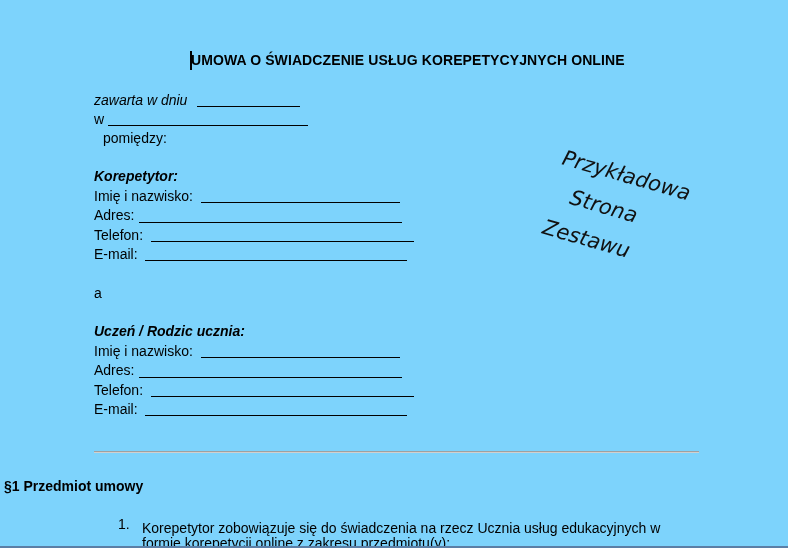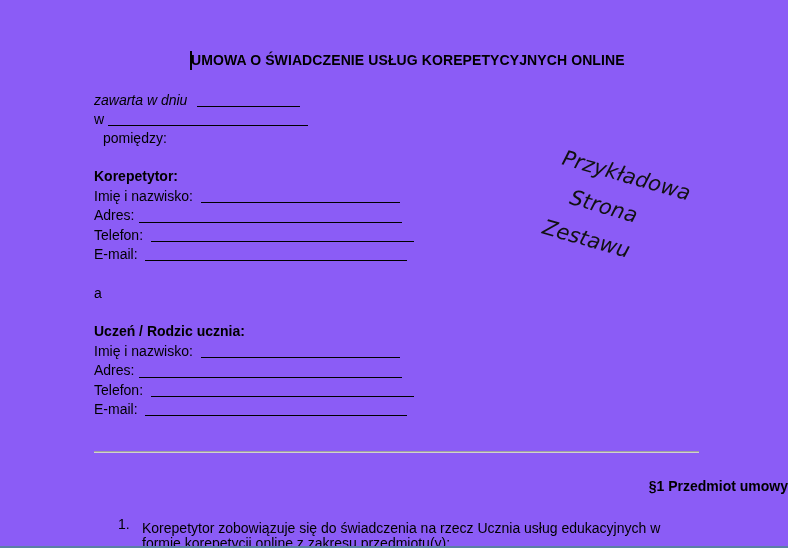--- a/index.html
+++ b/index.html
@@ -14,21 +14,21 @@
       overflow: hidden;
       font-family: "Liberation Sans", "DejaVu Sans", sans-serif;
       color: #000;
       font-size: 14px;
     }
     .page {
       position: absolute;
       left: 0; top: 0;
       width: 788px;
       height: 546px;
-      background: #8b5cf6;
+      background: #7dd3fc;
     }
     .title {
       position: absolute;
       left: 191px;
       top: 52px;
       font-weight: bold;
       font-size: 14px;
       letter-spacing: 0.1px;
       white-space: nowrap;
     }
@@ -40,21 +40,21 @@
       height: 19px;
       background: #000;
     }
     .line {
       position: absolute;
       left: 94px;
       white-space: nowrap;
       font-size: 14px;
       line-height: 18px;
     }
-    .line.bold { font-weight: bold; }
+    .line.bold { font-weight: bold; font-style: italic; }
     .blank {
       position: absolute;
       height: 1px;
       background: #000;
     }
     .stamp {
       position: absolute;
       left: 568px;
       top: 140px;
       width: 170px;
@@ -76,21 +76,21 @@
       width: 605px;
       height: 1px;
       background: #a0a0a0;
       border-bottom: 1px solid #d0d0d0;
     }
     .section-title {
       position: absolute;
       left: 0;
       width: 788px;
       top: 478px;
-      text-align: right;
+      text-align: left;
       font-weight: bold;
       font-size: 14px;
       padding-left: 4px;
       box-sizing: border-box;
     }
     .list-item {
       position: absolute;
       left: 118px;
       top: 515px;
       font-size: 14px;

